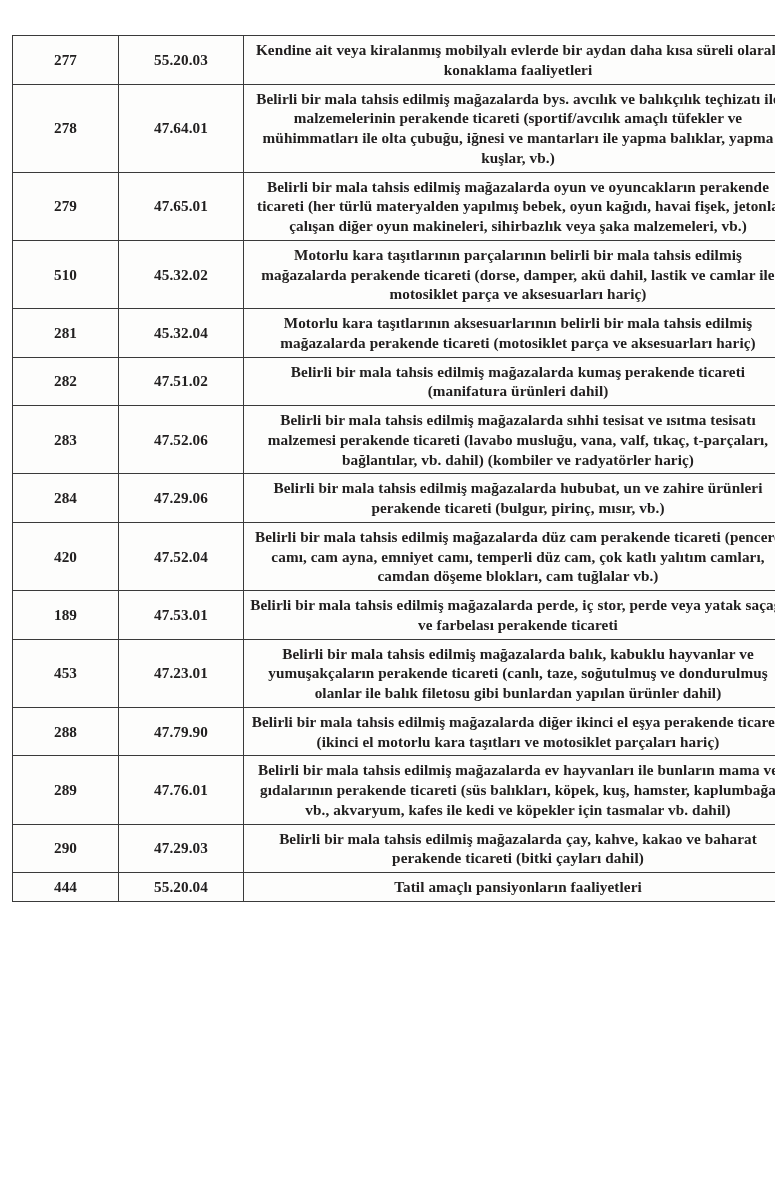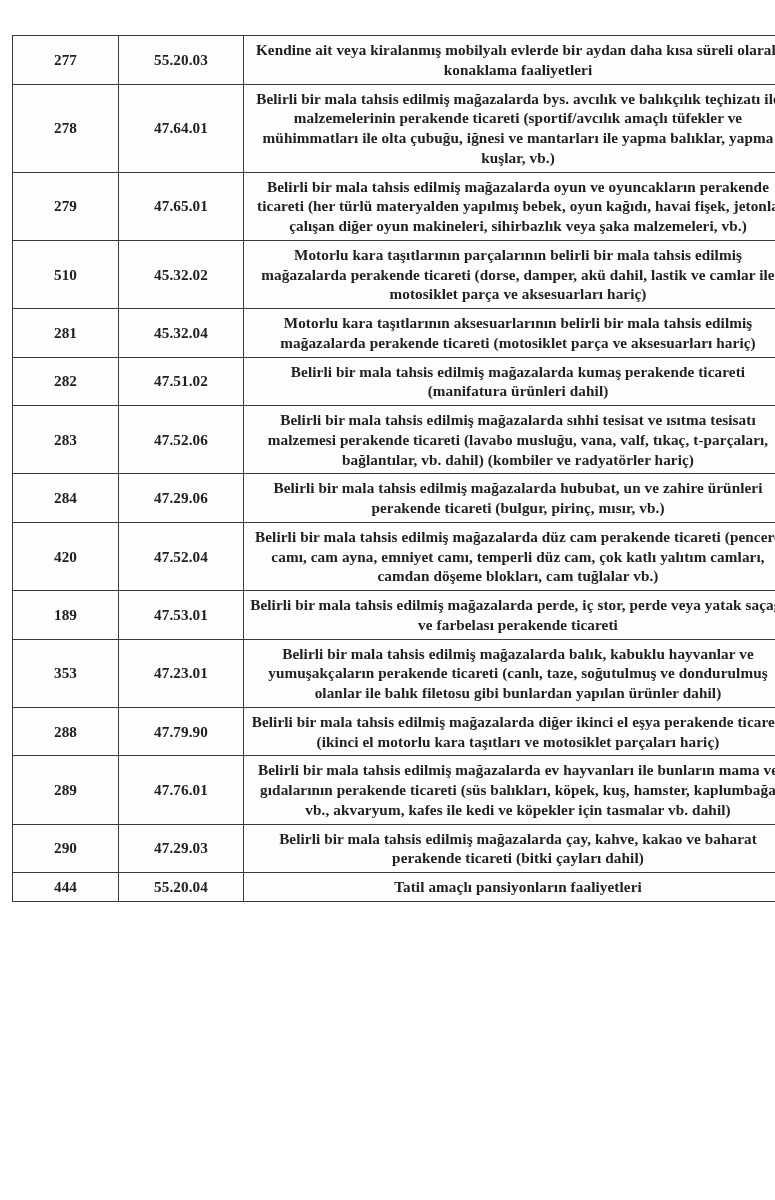--- a/index.html
+++ b/index.html
@@ -114,21 +114,21 @@
             <td class="col-no">420</td>
             <td class="col-code">47.52.04</td>
             <td class="col-desc">Belirli bir mala tahsis edilmiş mağazalarda düz cam perakende ticareti (pencere camı, cam ayna, emniyet camı, temperli düz cam, çok katlı yalıtım camları, camdan döşeme blokları, cam tuğlalar vb.)</td>
           </tr>
           <tr>
             <td class="col-no">189</td>
             <td class="col-code">47.53.01</td>
             <td class="col-desc">Belirli bir mala tahsis edilmiş mağazalarda perde, iç stor, perde veya yatak saçağı ve farbelası perakende ticareti</td>
           </tr>
           <tr>
-            <td class="col-no">353</td>
+            <td class="col-no">453</td>
             <td class="col-code">47.23.01</td>
             <td class="col-desc">Belirli bir mala tahsis edilmiş mağazalarda balık, kabuklu hayvanlar ve yumuşakçaların perakende ticareti (canlı, taze, soğutulmuş ve dondurulmuş olanlar ile balık filetosu gibi bunlardan yapılan ürünler dahil)</td>
           </tr>
           <tr>
             <td class="col-no">288</td>
             <td class="col-code">47.79.90</td>
             <td class="col-desc">Belirli bir mala tahsis edilmiş mağazalarda diğer ikinci el eşya perakende ticareti (ikinci el motorlu kara taşıtları ve motosiklet parçaları hariç)</td>
           </tr>
           <tr>
             <td class="col-no">289</td>

